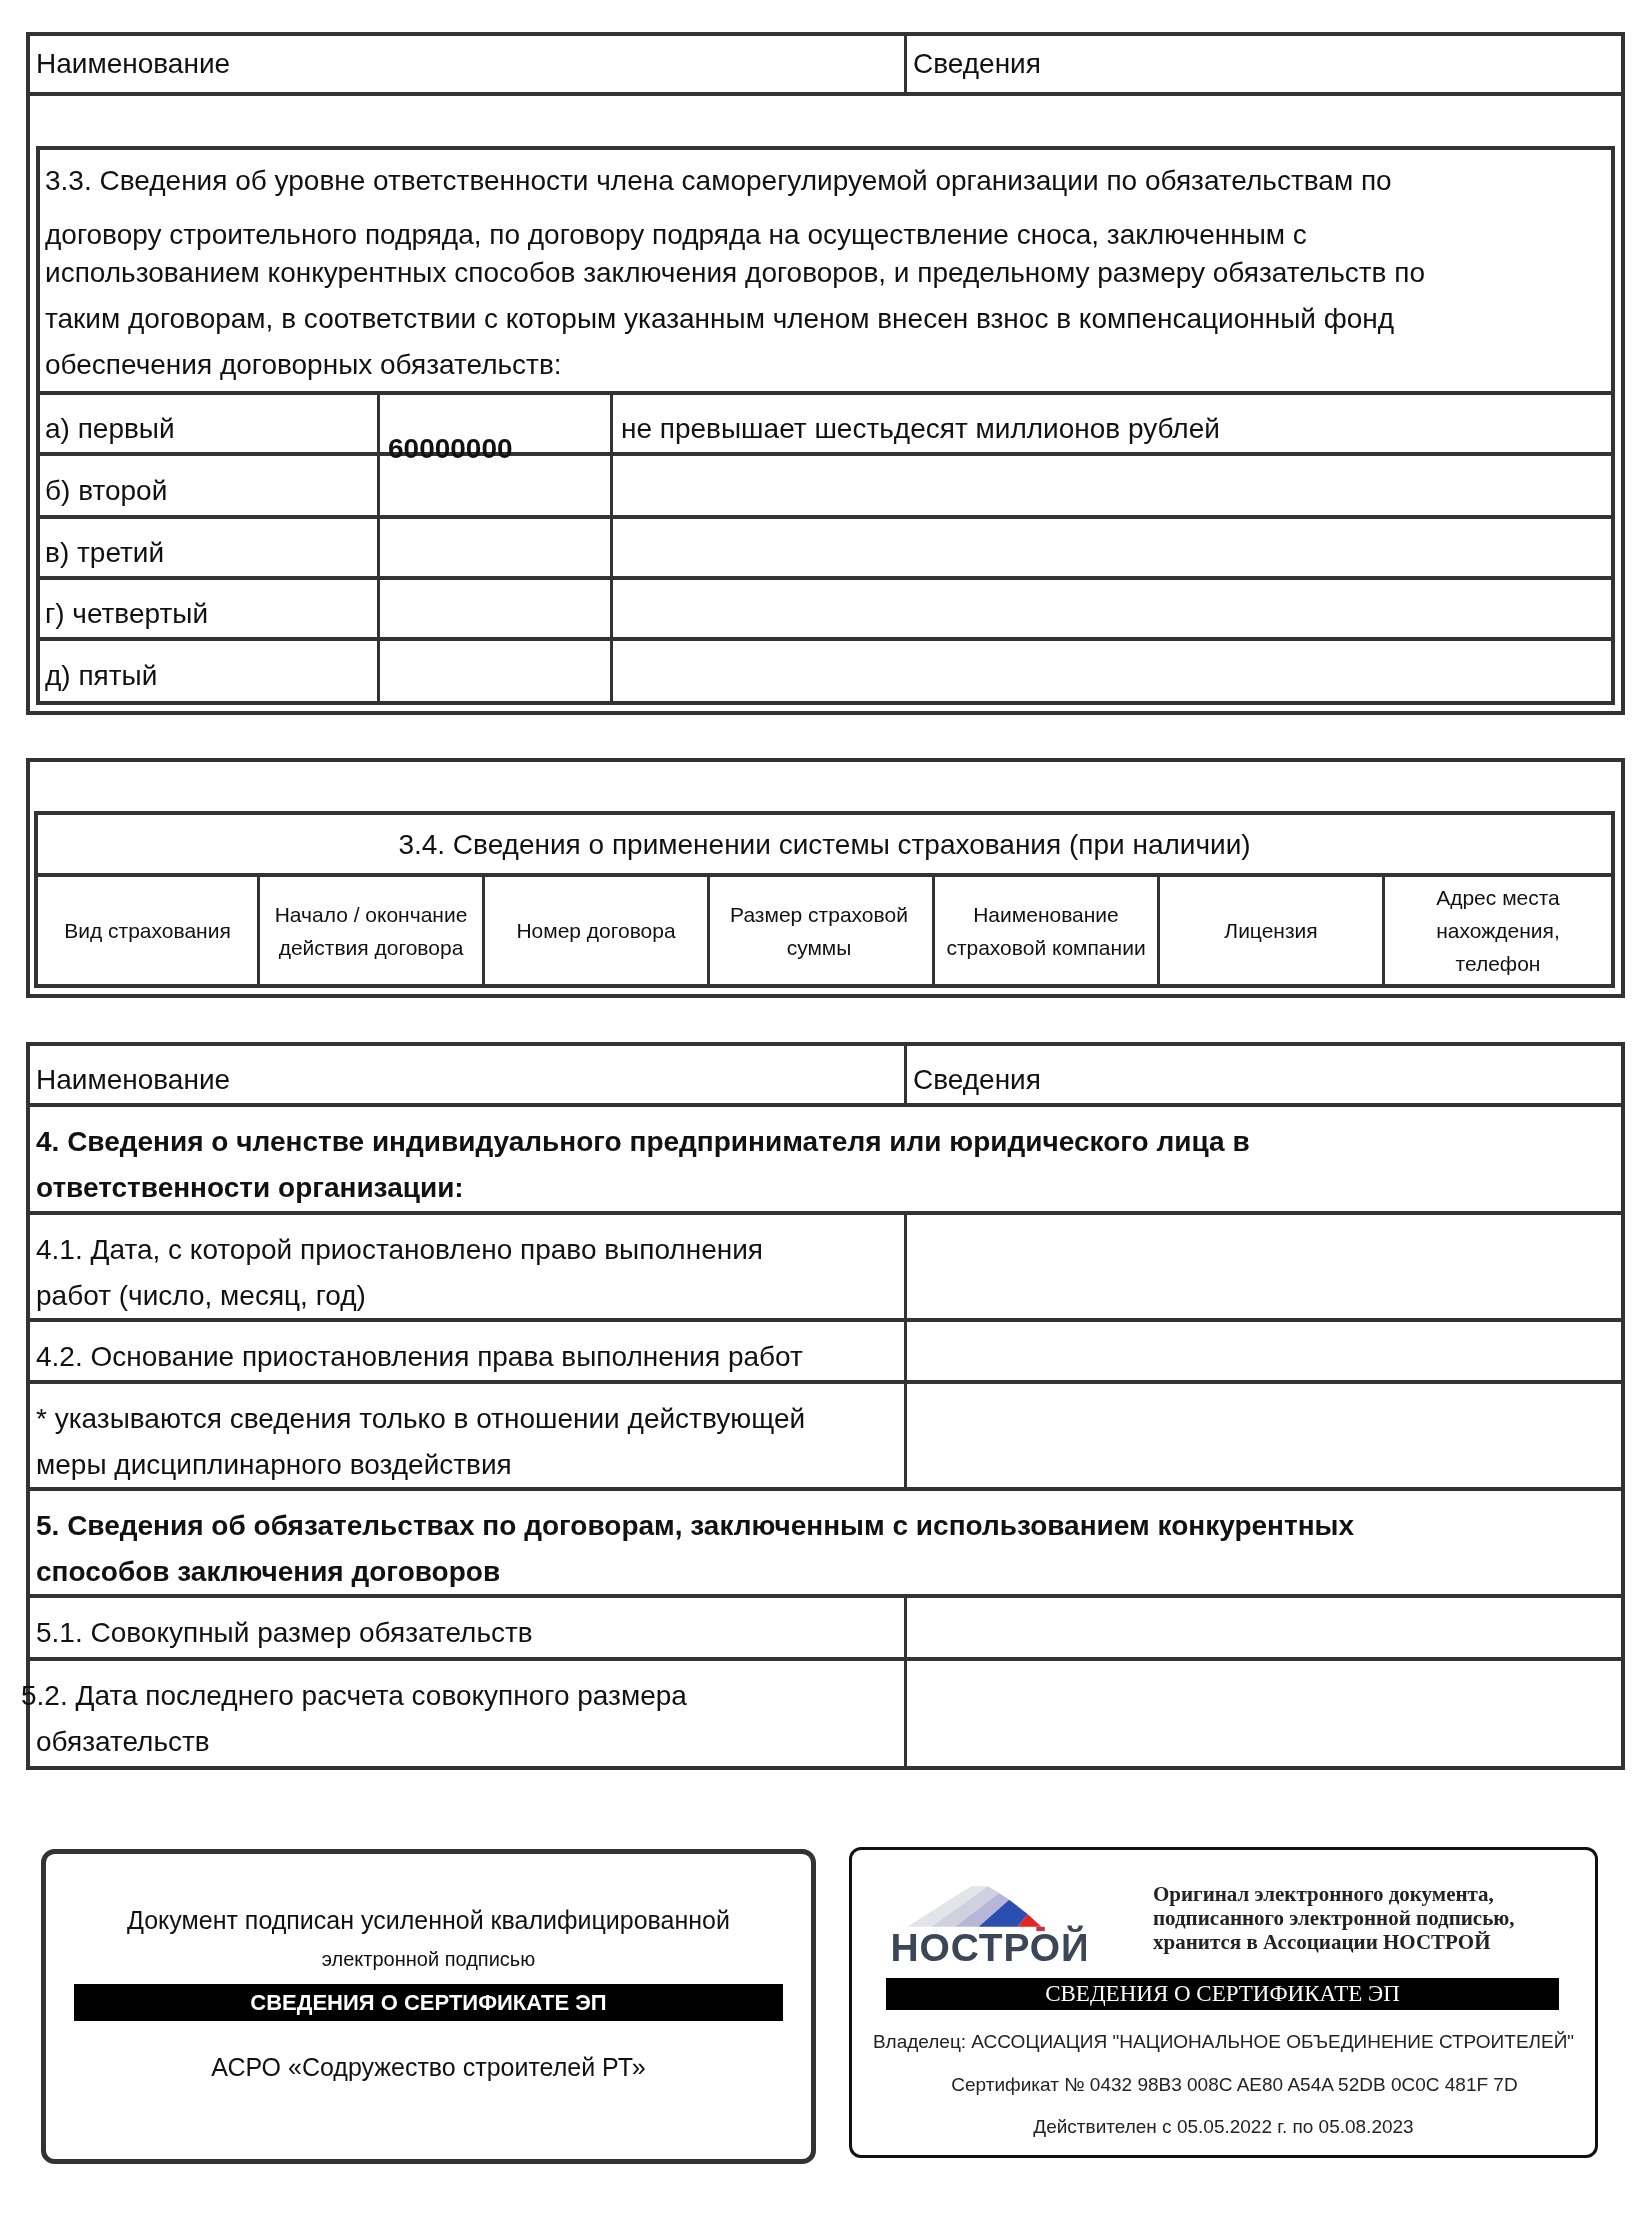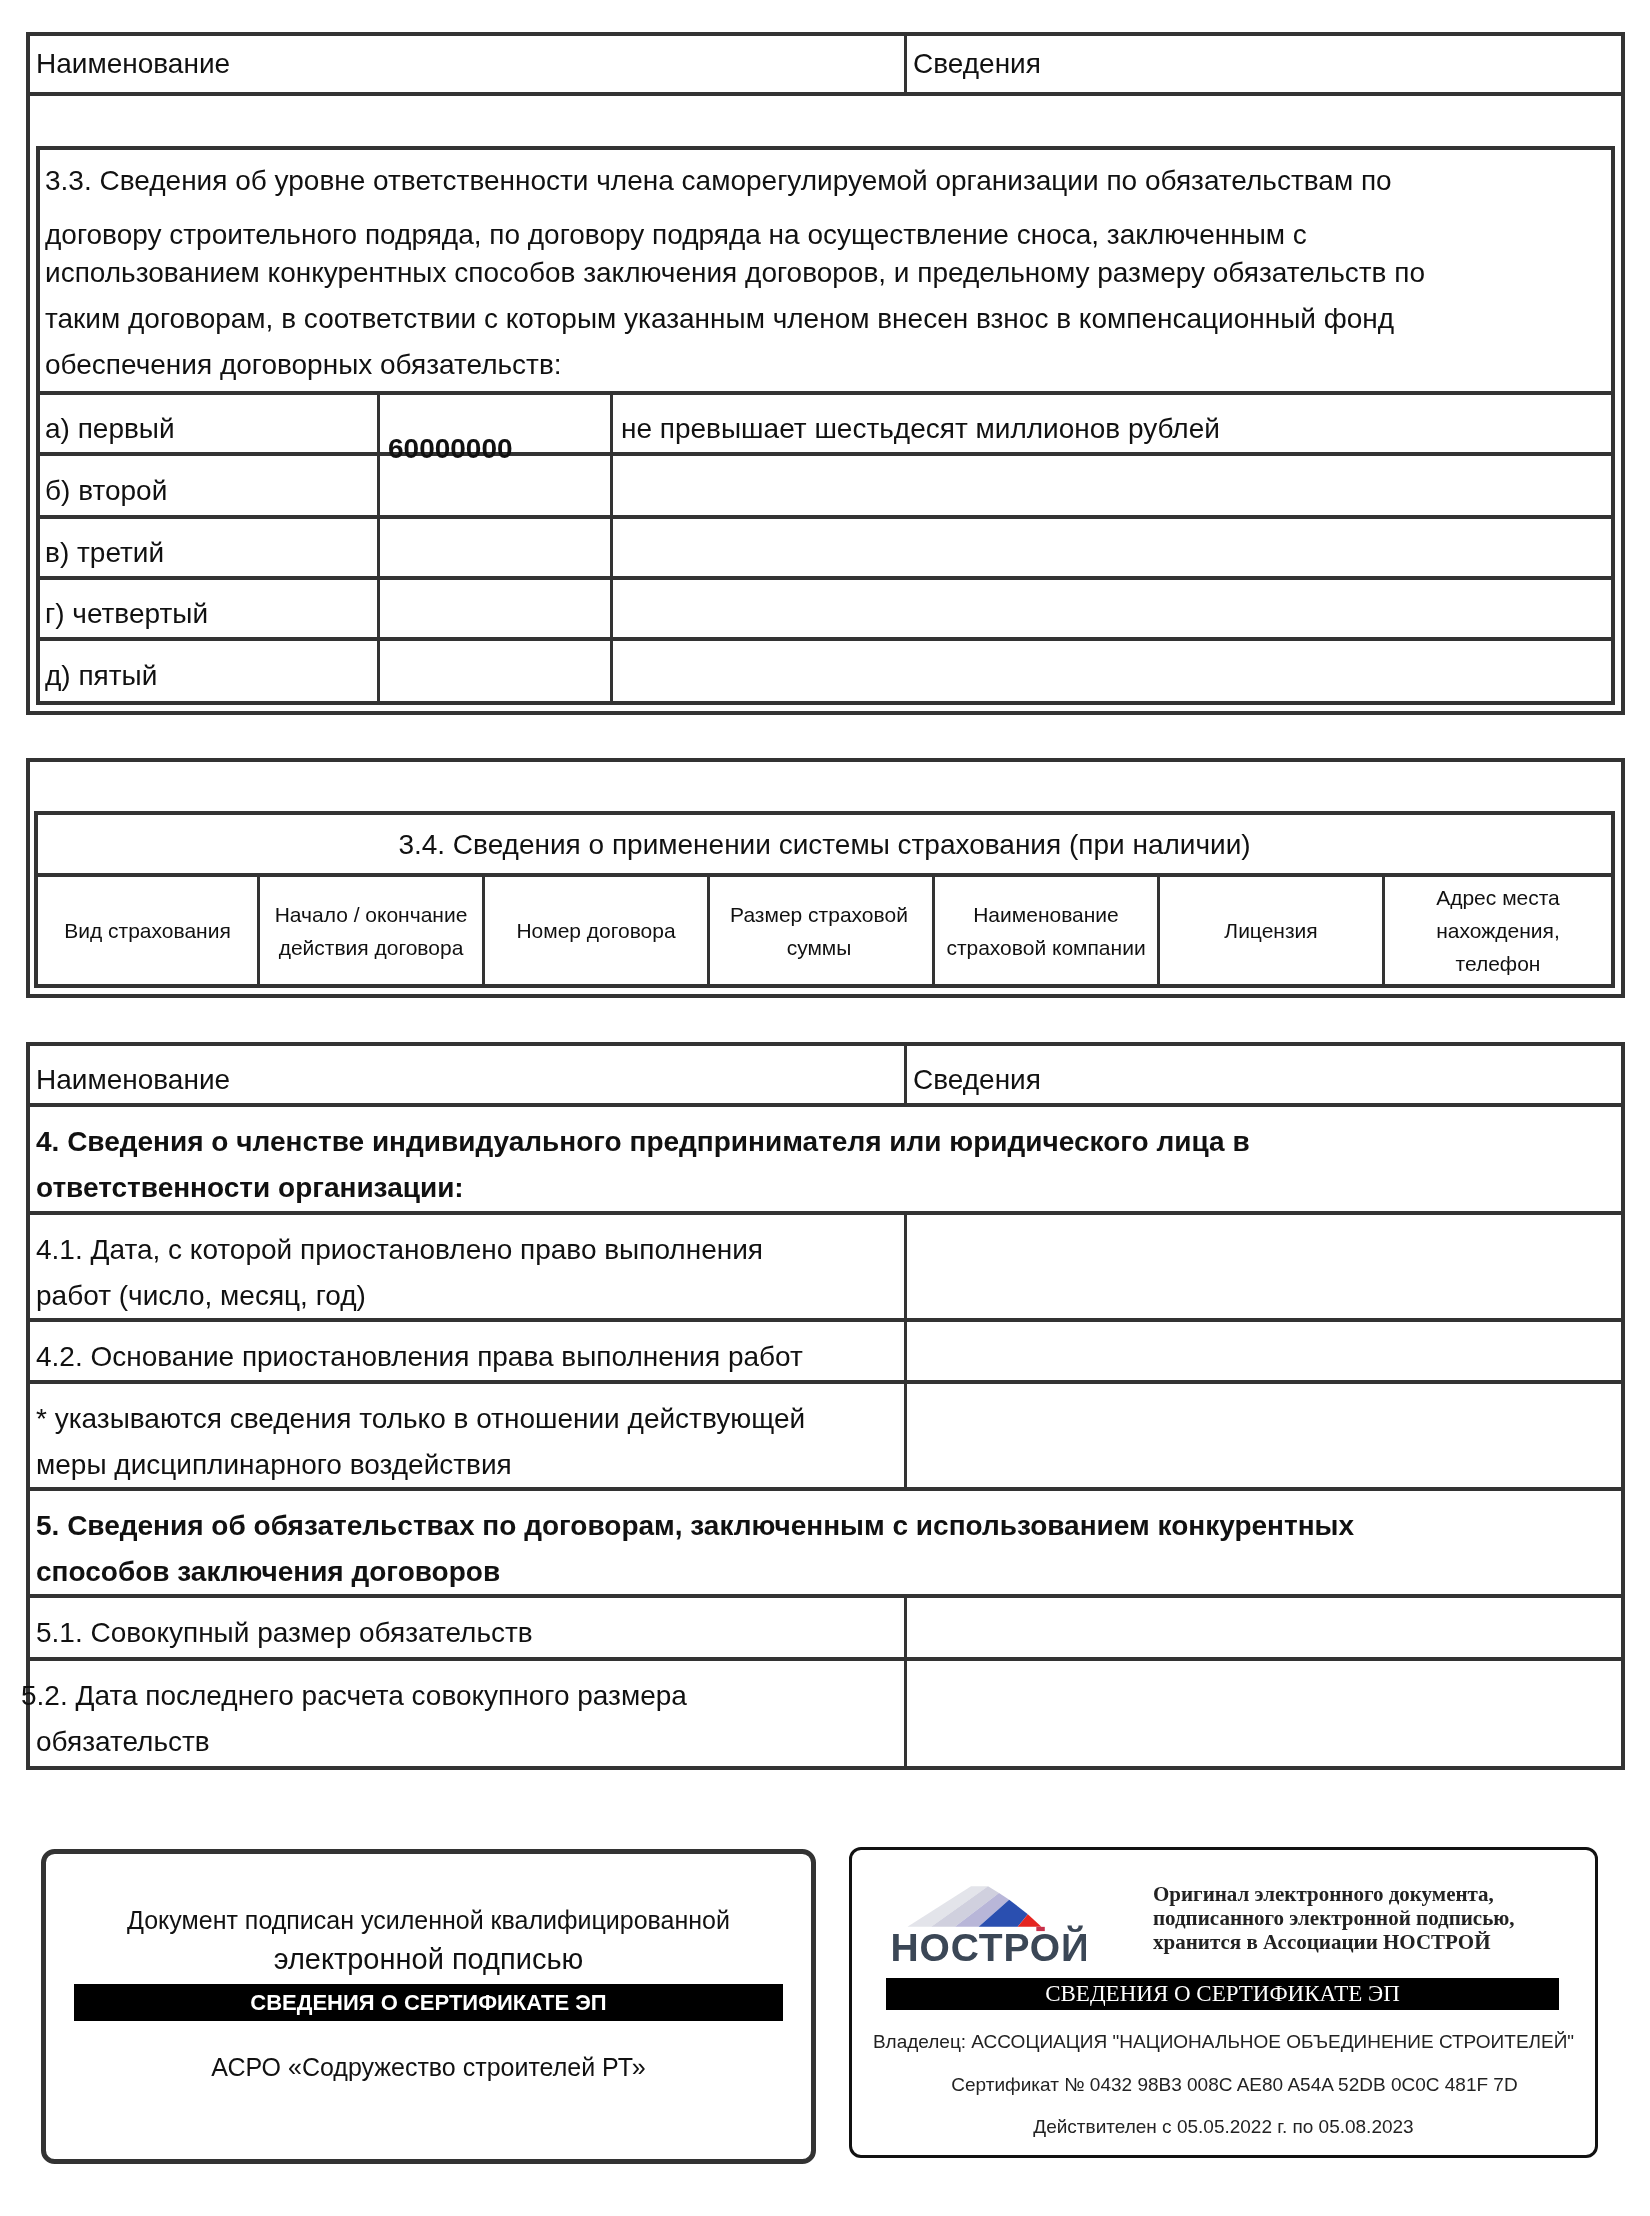--- a/index.html
+++ b/index.html
@@ -180,21 +180,21 @@
     <div class="txt" style="left:21px; top:1673px;">5.2. Дата последнего расчета совокупного размера</div>
     <div class="txt" style="left:36px; top:1719px;">обязательств</div>
     <div class="txt" style="left:913px; top:1673px;"></div>
   </div>
 
   <div class="line-v" style="left:904px; top:1594px; height:174px;"></div>
 </div>
 
 <div class="sig-box sig-left">
   <div class="center" style="top:49px; font-size:25px; line-height:34px;">Документ подписан усиленной квалифицированной</div>
-  <div class="center" style="top:88px; font-size:29px; line-height:34px;">электронной подписью</div>
+  <div class="center" style="top:88px; font-size:20px; line-height:34px;">электронной подписью</div>
   <div class="bar" style="left:28px; top:130px; width:709px; height:37px;">
     <span style="font-weight:bold; font-size:22px; line-height:37px;">СВЕДЕНИЯ О СЕРТИФИКАТЕ ЭП</span>
   </div>
   <div class="center" style="top:196px; font-size:25px; line-height:34px;">АСРО «Содружество строителей РТ»</div>
 </div>
 
 <div class="sig-box sig-right">
   <div style="position:absolute; left:38px; top:25.6px; width:196px; height:89px;">
     <svg width="196" height="89" viewBox="0 0 230 105">
       <polygon points="20,60 95,12 115,12 48,60" fill="#e3e4ea"></polygon>

